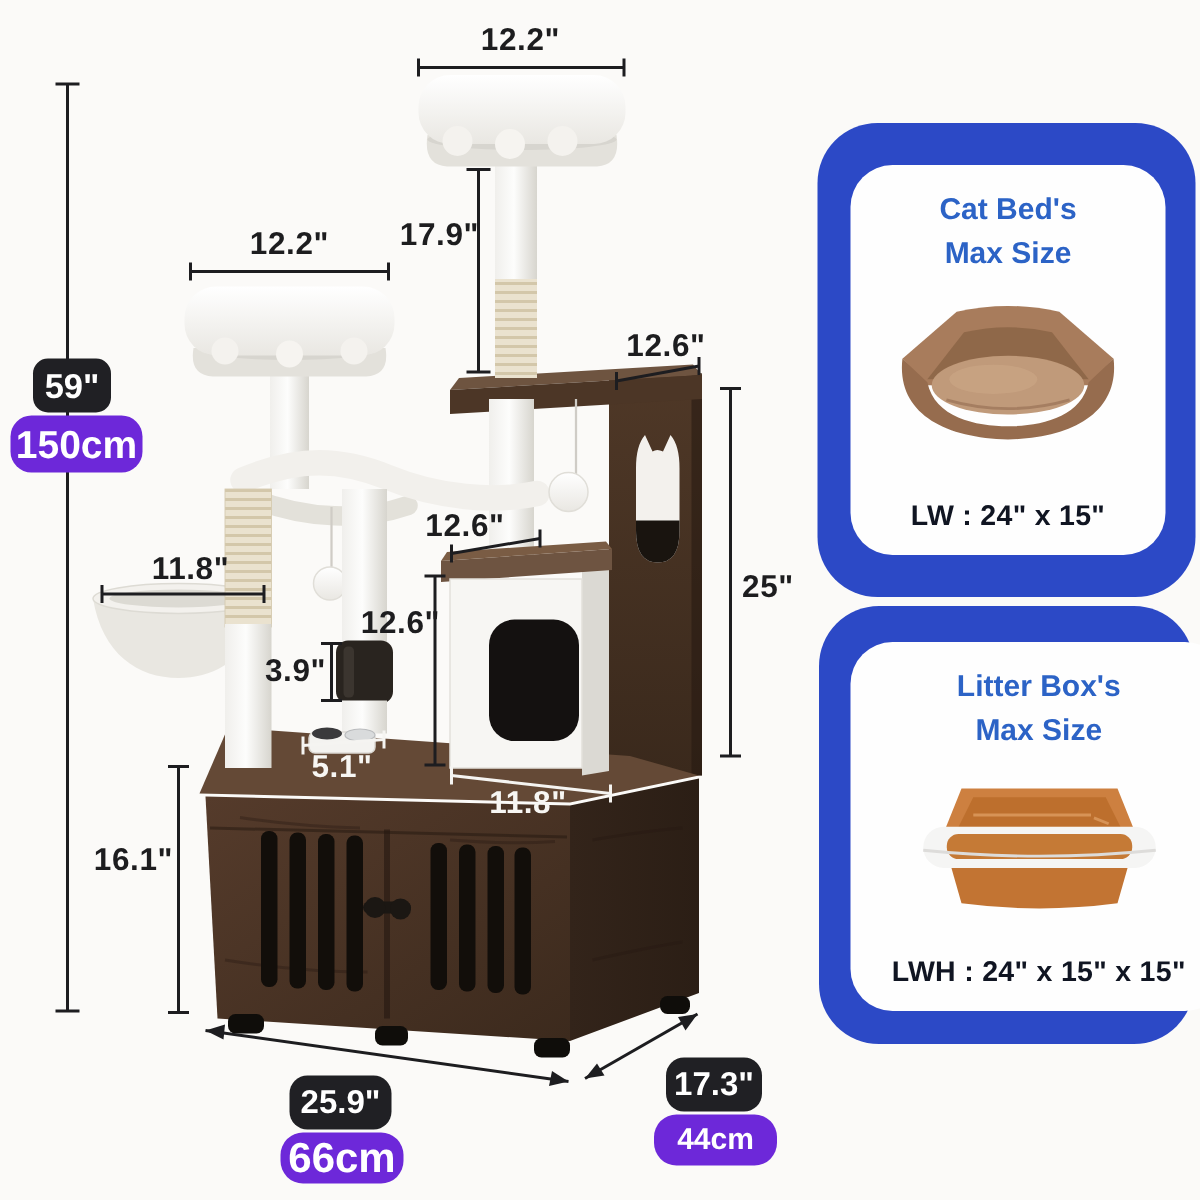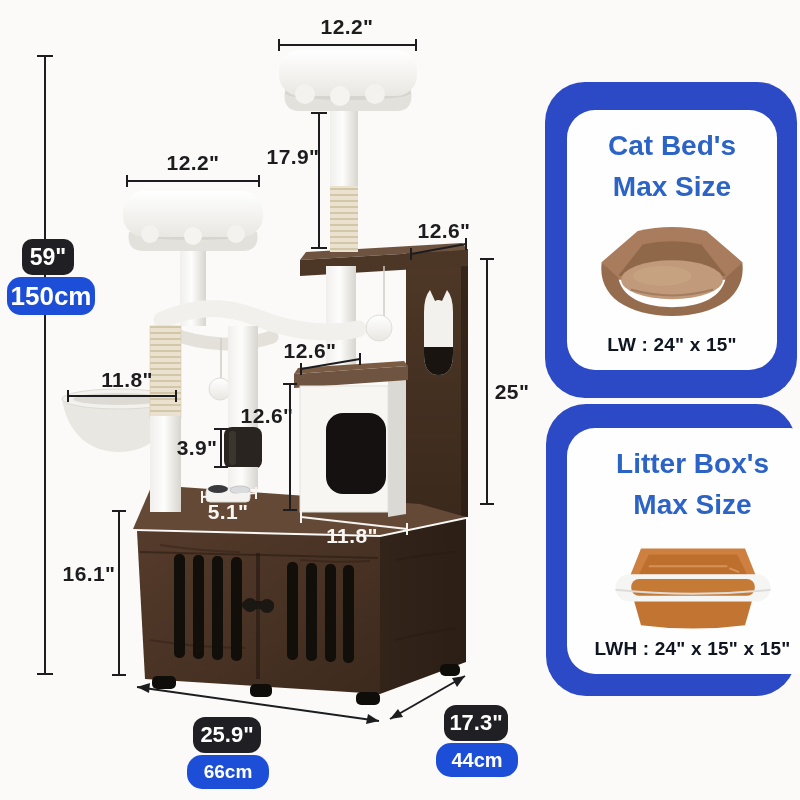--- a/index.html
+++ b/index.html
@@ -5,25 +5,25 @@
   html,body{margin:0;padding:0;background:#fbfaf8;}
   .stage{position:relative;width:800px;height:800px;background:#fbfaf8;overflow:hidden;
          font-family:"Liberation Sans",sans-serif;}
   .art{position:absolute;left:0;top:0;}
   .dim{position:absolute;transform:translate(-50%,-50%);font-weight:800;font-size:21px;
        color:#1d1d1f;letter-spacing:.4px;white-space:nowrap;}
   .dim.light{color:#f7f6f3;}
   .badge{position:absolute;transform:translate(-50%,-50%);display:flex;align-items:center;
          justify-content:center;color:#ffffff;font-weight:800;white-space:nowrap;}
   .badge.black{background:#202024;}
-  .badge.blue{background:#1d4ed8;}
+  .badge.blue{background:#6d28d9;}
   .card{position:absolute;background:#2c49c6;border-radius:40px;}
   .card-inner{position:absolute;background:#fefefe;border-radius:28px;display:flex;
               flex-direction:column;align-items:center;}
-  .card-title{margin-top:16px;text-align:center;font-weight:800;font-size:28px;line-height:1.45;
+  .card-title{margin-top:16px;text-align:center;font-weight:800;font-size:20px;line-height:1.45;
               color:#2c63c6;}
   .card-size{margin-top:auto;margin-bottom:14px;font-weight:800;font-size:19px;color:#101522;
              letter-spacing:.2px;}
   .card-art{margin-top:4px;}
 </style>
 </head>
 <body>
 
 <div class="stage">
 
@@ -251,21 +251,21 @@
   <div class="dim" style="left:267px;top:416px">12.6"</div>
   <div class="dim" style="left:197px;top:448px">3.9"</div>
   <div class="dim light" style="left:228px;top:512px">5.1"</div>
   <div class="dim light" style="left:352px;top:536px">11.8"</div>
   <div class="dim" style="left:127px;top:380px">11.8"</div>
   <div class="dim" style="left:89px;top:574px">16.1"</div>
 
   <div class="badge black" style="left:48px;top:257px;width:52px;height:36px;border-radius:10px;font-size:23px">59"</div>
   <div class="badge blue" style="left:51px;top:296px;width:88px;height:38px;border-radius:14px;font-size:26px">150cm</div>
   <div class="badge black" style="left:227px;top:735px;width:68px;height:36px;border-radius:12px;font-size:22px">25.9"</div>
-  <div class="badge blue" style="left:228px;top:772px;width:82px;height:34px;border-radius:15px;font-size:19px">66cm</div>
+  <div class="badge blue" style="left:228px;top:772px;width:82px;height:34px;border-radius:15px;font-size:28px">66cm</div>
   <div class="badge black" style="left:476px;top:723px;width:64px;height:36px;border-radius:12px;font-size:22px">17.3"</div>
   <div class="badge blue" style="left:477px;top:760px;width:82px;height:34px;border-radius:15px;font-size:20px">44cm</div>
 
   <div class="card" style="left:545px;top:82px;width:252px;height:316px">
     <div class="card-inner" style="left:22px;top:28px;width:210px;height:260px">
       <div class="card-title">
         <div>Cat Bed's</div>
         <div>Max Size</div>
       </div>
       <svg class="card-art" width="176" height="118" viewBox="0 0 180 120">

